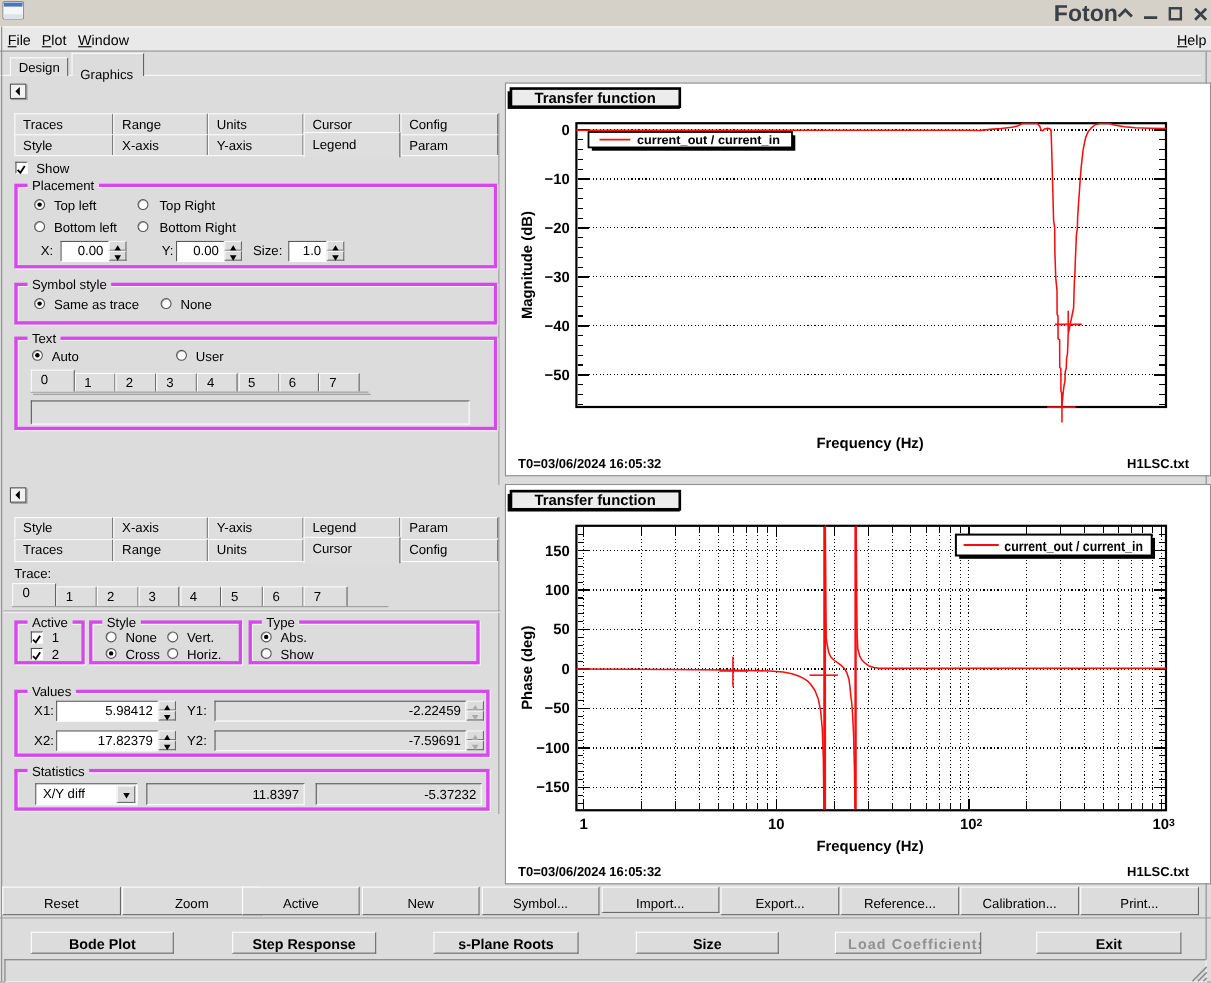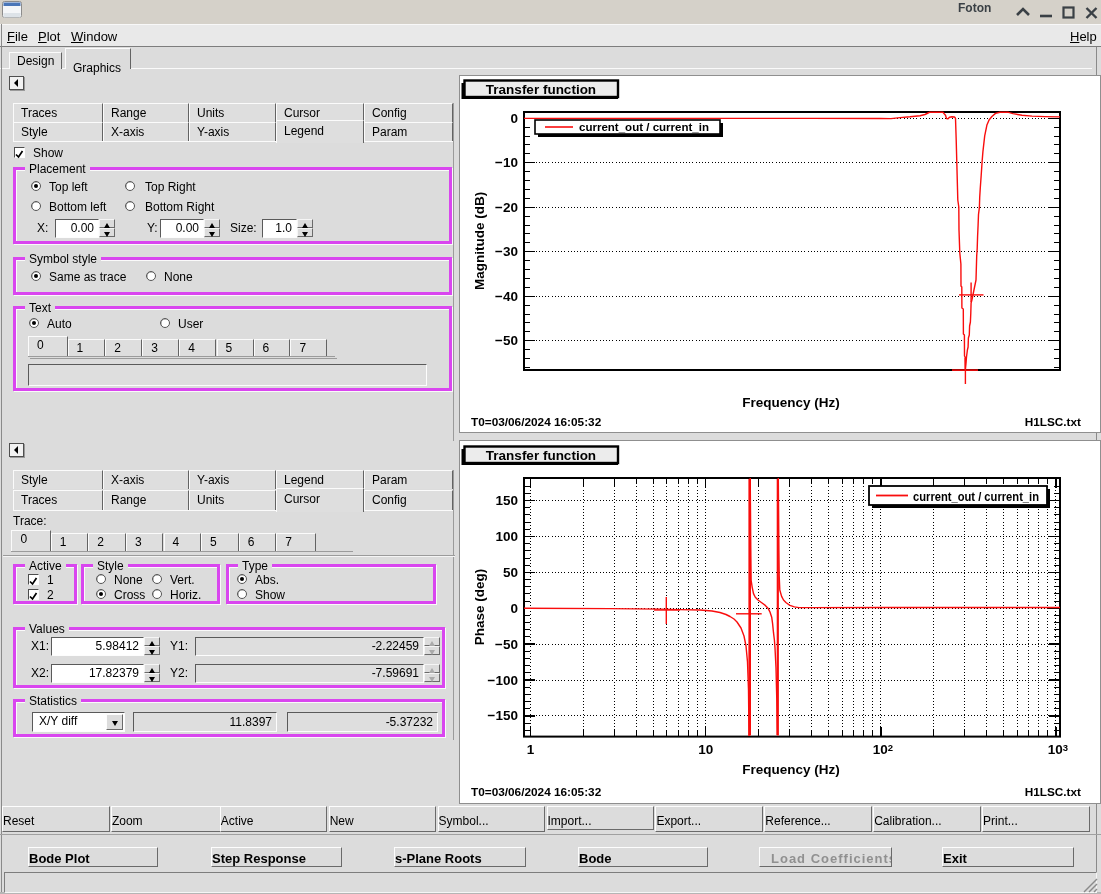--- a/index.html
+++ b/index.html
@@ -9,37 +9,37 @@
 .menulbl u{text-decoration:underline}
 .tab{position:absolute;background:#dedede;border-top:1px solid #fbfbfb;border-left:1px solid #fbfbfb;border-right:1px solid #636363;padding:2px 0 0 7px;font-size:12px}
 .gb{position:absolute;border:3px solid #d946ef;box-shadow:1px 1px 0 #fafafa, inset 1px 1px 0 #fafafa}
 .gb>span{position:absolute;top:-8px;left:9px;background:#dcdcdc;padding:0 4px;font-size:12px;line-height:14px}
 .cb{position:absolute;width:11px;height:11px;background:#fff;border-top:1px solid #4d4d4d;border-left:1px solid #4d4d4d;border-bottom:1px solid #fdfdfd;border-right:1px solid #fdfdfd}
 .rd{position:absolute;width:10px;height:10px;border-radius:50%;background:#fff;border:1px solid #555;box-shadow:inset 0.5px 0.5px 0 #999}
 .rd.sel:after{content:"";position:absolute;left:2px;top:2px;width:4px;height:4px;border-radius:50%;background:#000}
 .lbl{position:absolute;font-size:12px;white-space:nowrap}
 .fld{position:absolute;background:#fff;border-top:1px solid #5a5a5a;border-left:1px solid #5a5a5a;border-bottom:1px solid #fdfdfd;border-right:1px solid #fdfdfd;font-size:12px;text-align:right;padding:1px 4px 0 0}
 .fldg{background:#dedede}
-.btn{position:absolute;background:#dcdcdc;border-top:1px solid #fdfdfd;border-left:1px solid #fdfdfd;border-bottom:1px solid #6a6a6a;border-right:1px solid #6a6a6a;font-size:12px;padding-top:4px}
+.btn{position:absolute;background:#dcdcdc;border-top:1px solid #fdfdfd;border-left:1px solid #fdfdfd;border-bottom:1px solid #6a6a6a;border-right:1px solid #6a6a6a;text-align:center;font-size:12px;padding-top:4px}
 .spin{position:absolute;width:17px}
 .spin>div{position:absolute;left:0;width:16px;height:9px;background:#dcdcdc;border-top:1px solid #f5f5f5;border-left:1px solid #f5f5f5;border-bottom:1px solid #6a6a6a;border-right:1px solid #6a6a6a}
 .spin .u{top:0}.spin .d{top:9px}
 .tri-u{position:absolute;left:4px;top:2.5px;width:0;height:0;border-left:3.5px solid transparent;border-right:3.5px solid transparent;border-bottom:5px solid #000}
 .tri-d{position:absolute;left:4px;top:2.5px;width:0;height:0;border-left:3.5px solid transparent;border-right:3.5px solid transparent;border-top:5px solid #000}
 .spin.dis .tri-u{border-bottom-color:#aaa}
 .spin.dis .tri-d{border-top-color:#aaa}
 .mini{position:absolute;background:#dedede;border-top:1px solid #fbfbfb;border-left:1px solid #fbfbfb;border-right:1px solid #636363;font-size:12px;padding:1px 0 0 8px}
 </style></head><body>
 <div class="abs tb" style="left:0;top:0;width:1101px;height:24px"></div>
 <svg class="abs" style="left:2px;top:1px" width="20" height="18">
 <rect x="0.5" y="0.5" width="19" height="16" rx="2" fill="#f4f6f8" stroke="#8c8c8c"></rect>
 <rect x="1.5" y="1.5" width="17" height="3.5" fill="#4a76b8"></rect>
 <rect x="1.5" y="12" width="17" height="4.5" fill="#dde3e8"></rect>
   </svg>
-<div class="abs" style="left:958px;top:1px;font-size:12px;font-weight:bold;color:#3a4045">Foton</div>
+<div class="abs" style="left:958px;top:1px;font-size:21px;font-weight:bold;color:#3a4045">Foton</div>
 <svg class="abs" style="left:1010px;top:0" width="91" height="24">
 <path d="M7 15 L13 9 L19 15" stroke="#3a4045" stroke-width="2.6" fill="none"></path>
 <line x1="30" y1="16" x2="42" y2="16" stroke="#3a4045" stroke-width="2.6"></line>
 <rect x="53.5" y="7.5" width="10" height="10" fill="none" stroke="#3a4045" stroke-width="2.2"></rect>
 <path d="M76.5 8 L86.5 18 M86.5 8 L76.5 18" stroke="#3a4045" stroke-width="2.4"></path>
   </svg>
 <div class="abs" style="left:0;top:24px;width:1101px;height:23px;background:#e9e9e9;border-top:1px solid #f8f8f8;border-bottom:1px solid #7d7d7d"></div>
 <div class="menulbl" style="left:7px;top:29px"><u>F</u>ile</div>
 <div class="menulbl" style="left:38px;top:29px"><u>P</u>lot</div>
 <div class="menulbl" style="left:71px;top:29px"><u>W</u>indow</div>
@@ -542,20 +542,20 @@
 <div class="btn" style="left:437.6px;top:806px;width:107.5px;height:26px;padding-top:7px">Symbol...</div>
 <div class="btn" style="left:546.5px;top:806px;width:107.5px;height:24px;padding-top:7px">Import...</div>
 <div class="btn" style="left:655.4px;top:806px;width:107.5px;height:26px;padding-top:7px">Export...</div>
 <div class="btn" style="left:764.3px;top:806px;width:107.5px;height:26px;padding-top:7px">Reference...</div>
 <div class="btn" style="left:873.2px;top:806px;width:107.5px;height:26px;padding-top:7px">Calibration...</div>
 <div class="btn" style="left:982.1px;top:806px;width:107.5px;height:26px;padding-top:7px">Print...</div>
 <div class="abs" style="left:0;top:834px;width:1101px;height:1px;background:#a0a0a0"></div>
 <div class="btn" style="left:28px;top:847px;width:130px;height:20px;font-weight:bold;font-size:13px;padding-top:3px;overflow:hidden;white-space:nowrap">Bode Plot</div>
 <div class="btn" style="left:211px;top:847px;width:131px;height:20px;font-weight:bold;font-size:13px;padding-top:3px;overflow:hidden;white-space:nowrap">Step Response</div>
 <div class="btn" style="left:394px;top:847px;width:132px;height:20px;font-weight:bold;font-size:13px;padding-top:3px;overflow:hidden;white-space:nowrap">s-Plane Roots</div>
-<div class="btn" style="left:578px;top:847px;width:130px;height:20px;font-weight:bold;font-size:13px;padding-top:3px;overflow:hidden;white-space:nowrap">Bode</div>
+<div class="btn" style="left:578px;top:847px;width:130px;height:20px;font-weight:bold;font-size:13px;padding-top:3px;overflow:hidden;white-space:nowrap">Size</div>
 <div class="btn" style="left:759px;top:847px;width:133px;height:20px;color:#909090;text-align:left;padding-left:11px;letter-spacing:1px;font-weight:bold;font-size:13px;padding-top:3px;overflow:hidden;white-space:nowrap">Load Coefficients</div>
 <div class="btn" style="left:942px;top:847px;width:132px;height:20px;font-weight:bold;font-size:13px;padding-top:3px;overflow:hidden;white-space:nowrap">Exit</div>
 <div class="abs" style="left:4px;top:872px;width:1093px;height:21px;background:#dcdcdc;border-top:1px solid #7d7d7d;border-left:1px solid #7d7d7d;border-bottom:1px solid #f5f5f5;border-right:1px solid #f5f5f5"></div>
 <svg class="abs" style="left:1082px;top:877px" width="17" height="16">
 <line x1="2" y1="15" x2="15" y2="2" stroke="#8a8a8a" stroke-width="1.4"></line>
 <line x1="7" y1="15" x2="15" y2="7" stroke="#8a8a8a" stroke-width="1.4"></line>
 <line x1="12" y1="15" x2="15" y2="12" stroke="#8a8a8a" stroke-width="1.4"></line>
   </svg>
 </body></html>

